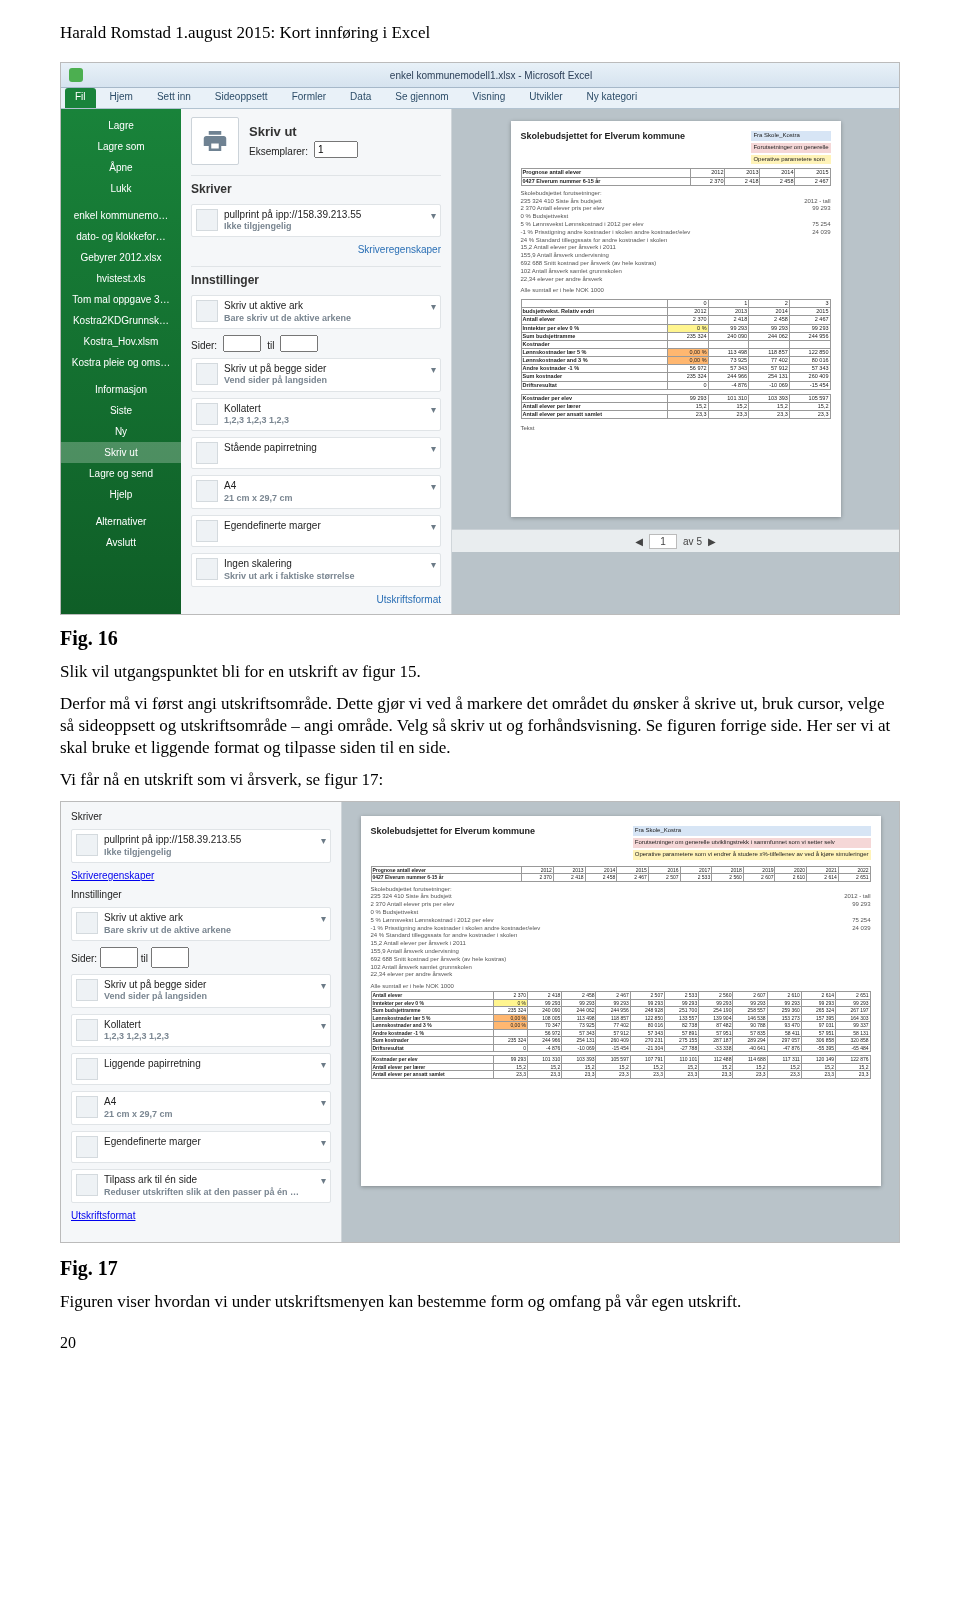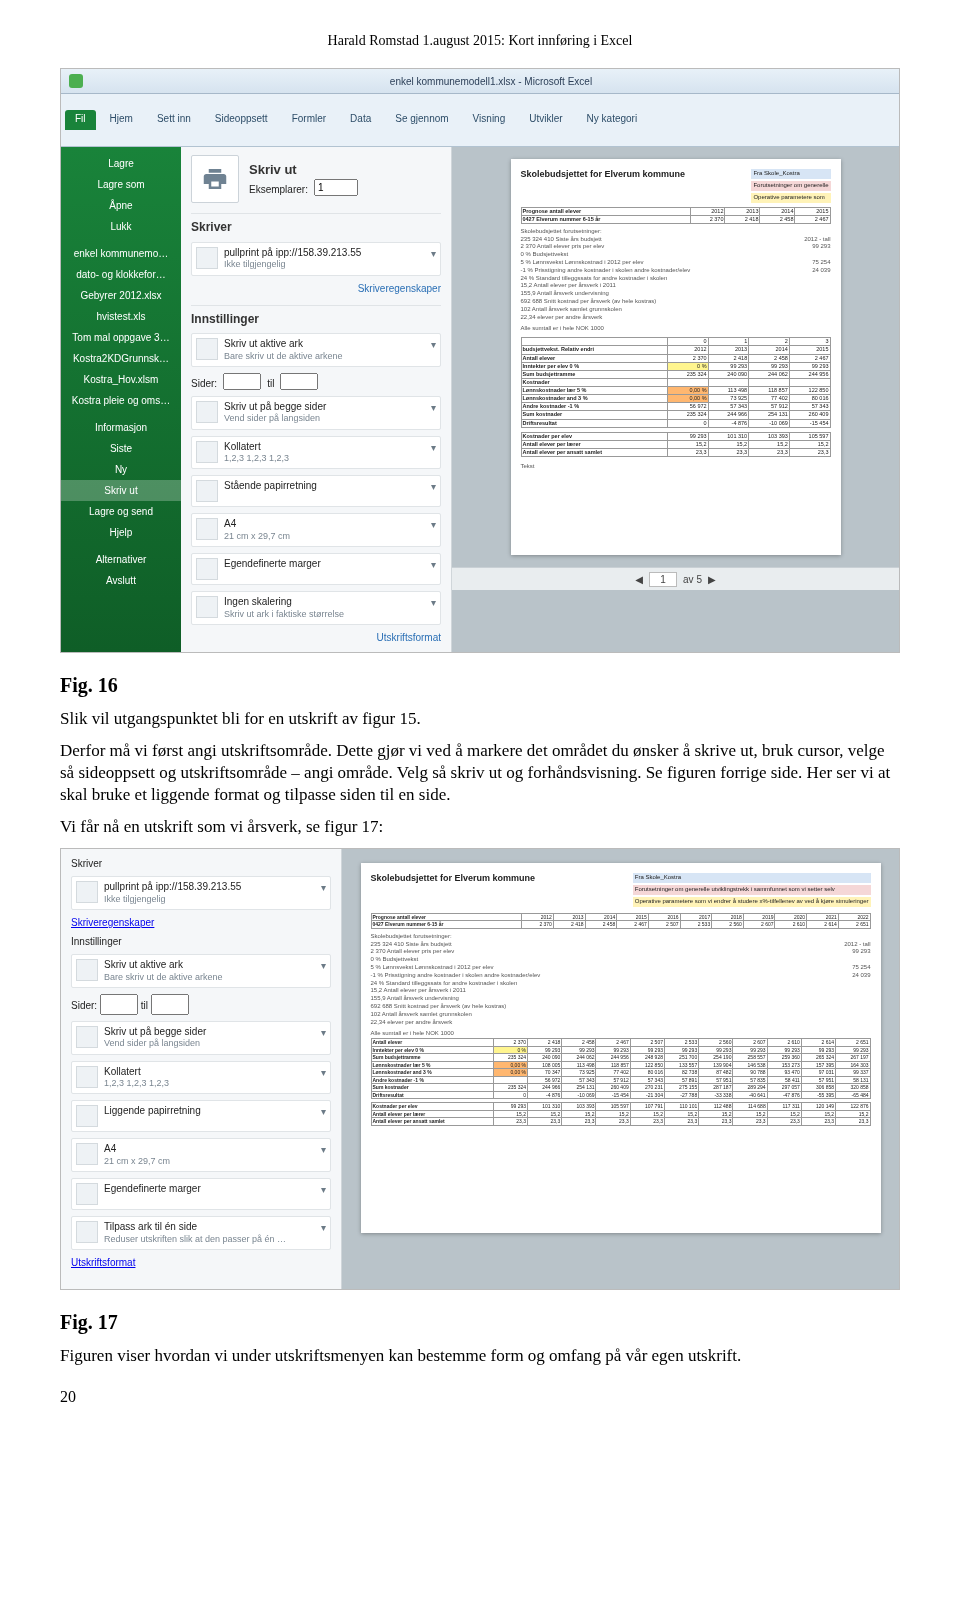--- a/index.html
+++ b/index.html
@@ -1,47 +1,47 @@
 <!DOCTYPE html>
 <html><head>
 <meta charset="utf-8">
 <style>
   body { margin:0; font-family:"Times New Roman",Times,serif; font-size:16px; color:#000; line-height:1.3; background:#fff;}
   .page { width:960px; margin:0 auto; padding:20px 60px 40px 60px; box-sizing:border-box; }
-  .doc-header { font-size:14px; margin:12px 0 18px 0;text-align:center; }
+  .doc-header { font-size:17px; margin:2px 0 18px 0; }
   .body-text { font-size:17px; margin:10px 0; }
   .fig-label { font-size:20px; margin-top:8px; }
   .page-num { text-align:left; font-size:16px; margin-top:20px;}
   
-  .shot { border:1px solid #bbb; margin:6px 0 19px 0; background:#fff; font-family:"Segoe UI",Tahoma,sans-serif; font-size:10px; color:#222;}
+  .shot { border:1px solid #bbb; margin:6px 0 10px 0; background:#fff; font-family:"Segoe UI",Tahoma,sans-serif; font-size:10px; color:#222;}
   
   .shot1 { display:flex; flex-direction:column; }
   .ribbonbar { height:24px; background:linear-gradient(#e8f1f8,#d6e3ef); display:flex; align-items:center; gap:8px; padding:0 8px; border-bottom:1px solid #a6b8c9;}
   .ribbonbar .appicon { width:14px; height:14px; background:#4caf50; border-radius:3px;}
   .ribbonbar .title { flex:1; text-align:center; color:#2d4059; font-size:10px;}
-  .tabs { height:20px; display:flex; gap:4px; padding:16px 4px; border-bottom:1px solid #b2c3d1; background:#e9f1f8;}
+  .tabs { height:20px; display:flex; gap:4px; padding:0 4px; border-bottom:1px solid #b2c3d1; background:#e9f1f8;}
   .tabs .tab { padding:2px 10px; color:#2d4d68; cursor:default;}
   .tabs .tab.active { background:#19833a; color:#fff; border-radius:3px 3px 0 0;}
   .shot1-body { display:flex; min-height:430px;}
   .filemenu { width:120px; background:linear-gradient(#19833a,#0f5e27); color:#fff; font-size:10px; display:flex; flex-direction:column; padding:6px 0;}
   .filemenu .fmitem { padding:4px 10px;text-align:center;}
   .filemenu .fmitem.sel { background:rgba(255,255,255,.25);}
   .filemenu .spacer { height:6px;}
   .midcol { width:250px; background:#f5f7f9; border-right:1px solid #d0d6da; padding:8px 10px; display:flex; flex-direction:column; gap:6px;}
   .midcol h4 { margin:0; font-size:13px; color:#333;}
   .midcol .bigPrint { display:flex; gap:10px; align-items:center; }
   .midcol .bigPrint .btn { width:46px; height:46px; background:#fff; border:1px solid #ccd3d9; display:flex; align-items:center; justify-content:center; border-radius:2px;}
   .midcol .bigPrint .btn svg { fill:#6f8292;}
   .midcol .field { display:flex; align-items:flex-end; gap:6px; font-size:10px;}
   .midcol .field input { width:36px; font-size:10px; padding:1px 2px;}
   .midcol .section-title { font-size:12px; font-weight:bold; margin-top:4px; color:#333; border-top:1px solid #e0e4e7; padding-top:6px;}
   .setting { display:flex; align-items:flex-start; gap:6px; padding:4px; border:1px solid #e0e4e7; background:#fff; border-radius:2px;}
   .setting .sicon { width:20px; height:20px; background:#eef2f5; border:1px solid #d4dade; flex-shrink:0;}
   .setting .stext { flex:1; line-height:1.25;}
-  .setting .stext .sub { color:#7a8691; font-size:9px;}
+  .setting .stext .sub { color:#7a8691; font-size:9px;font-weight:bold;}
   .setting .chev { color:#6c7b87;}
   .midcol a.link { color:#2a6fb5; text-decoration:none; font-size:10px; text-align:right; display:block;}
   .preview { flex:1; background:#b9c3c9; display:flex; flex-direction:column;}
   .previewPage { margin:12px auto; background:#fff; width:330px; min-height:396px; box-shadow:0 1px 4px rgba(0,0,0,.3); padding:10px; box-sizing:border-box;}
   .previewPage h5 { font-size:9px; margin:0 0 4px 0;}
   .smalltxt { font-size:6px; color:#555; line-height:1.3;}
   .tagbox { display:flex; flex-direction:column; gap:2px; float:right;}
   .tag { font-size:6px; padding:1px 2px;}
   .tag.blue { background:#d7e5f5;} .tag.red{background:#f5d7d7;} .tag.yel{background:#fff3b8;}
   table.mini { border-collapse:collapse; width:100%; font-size:5.5px; margin-top:4px;}

